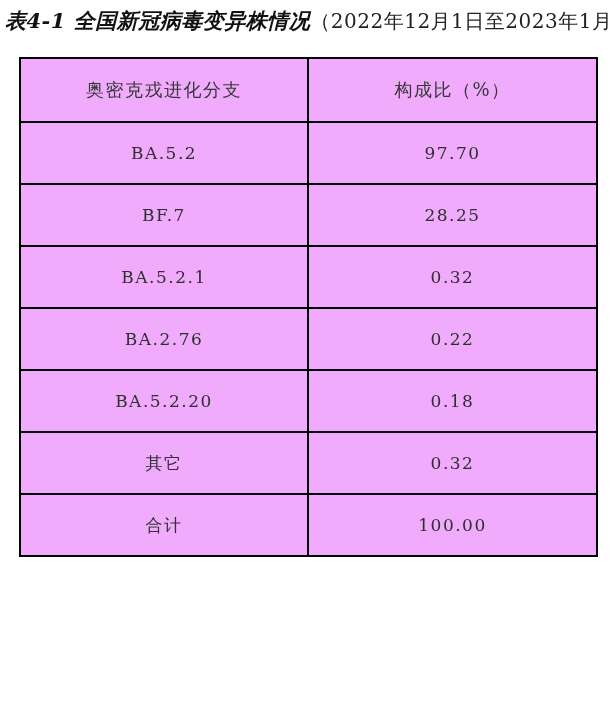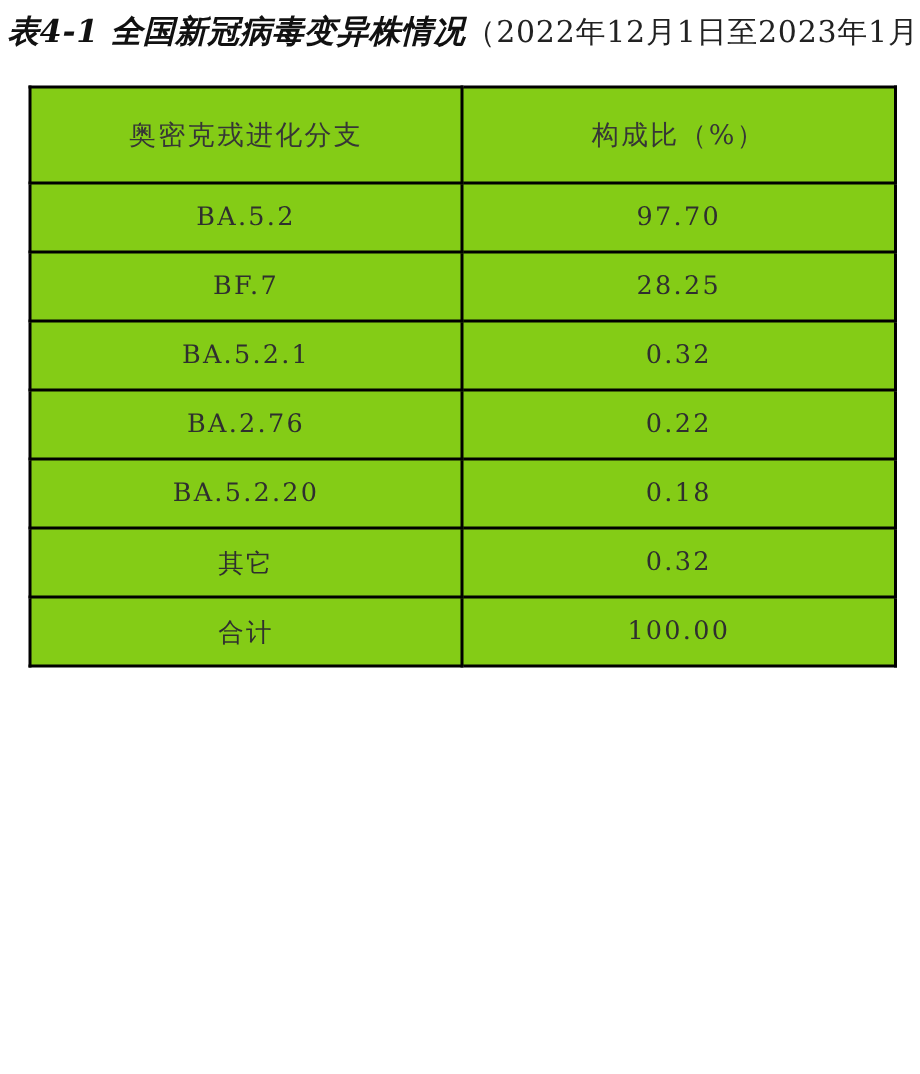--- a/index.html
+++ b/index.html
@@ -29,31 +29,31 @@
     left: 19px; top: 57px;
     width: 577px;
     border-collapse: collapse;
     table-layout: fixed;
   }
   table.variant-table th,
   table.variant-table td {
     border: 2px solid #000000;
     text-align: center;
     vertical-align: middle;
-    background: #84cc16;
+    background: #f0abfc;
   }
   table.variant-table th {
     height: 64px;
     font-weight: normal;
     font-size: 18px;
     color: #363636;
     letter-spacing: 1.5px;
   }
   table.variant-table td {
-    height: 46px;
+    height: 62px;
     font-size: 17px;
     color: #2f2f2f;
     letter-spacing: 1.5px;
     margin-left: 34px;
   }
   col.c-branch { width: 288px; }
   col.c-percent { width: 289px; }
 </style>
 </head>
 <body>

